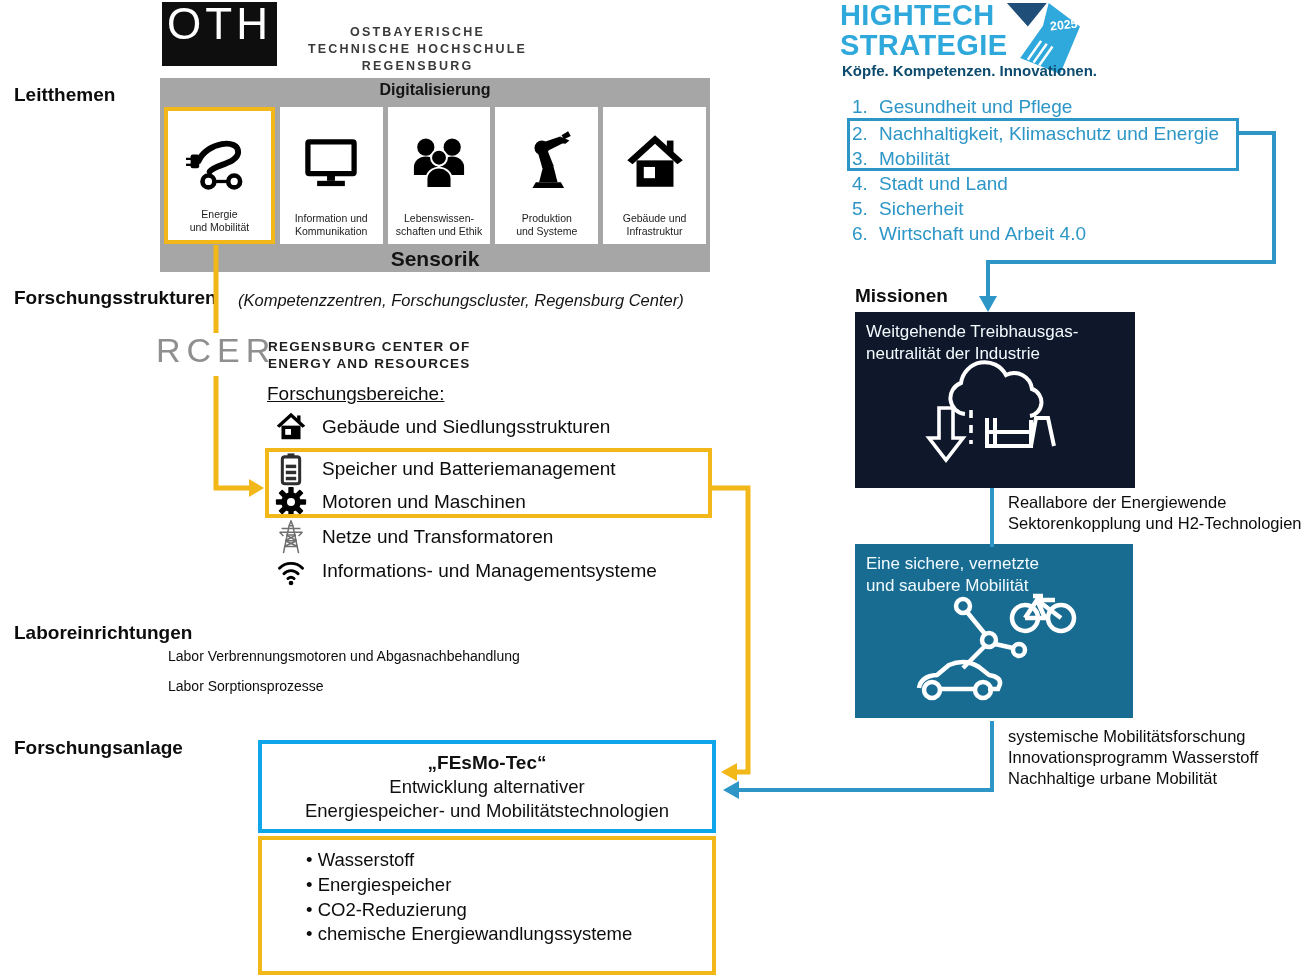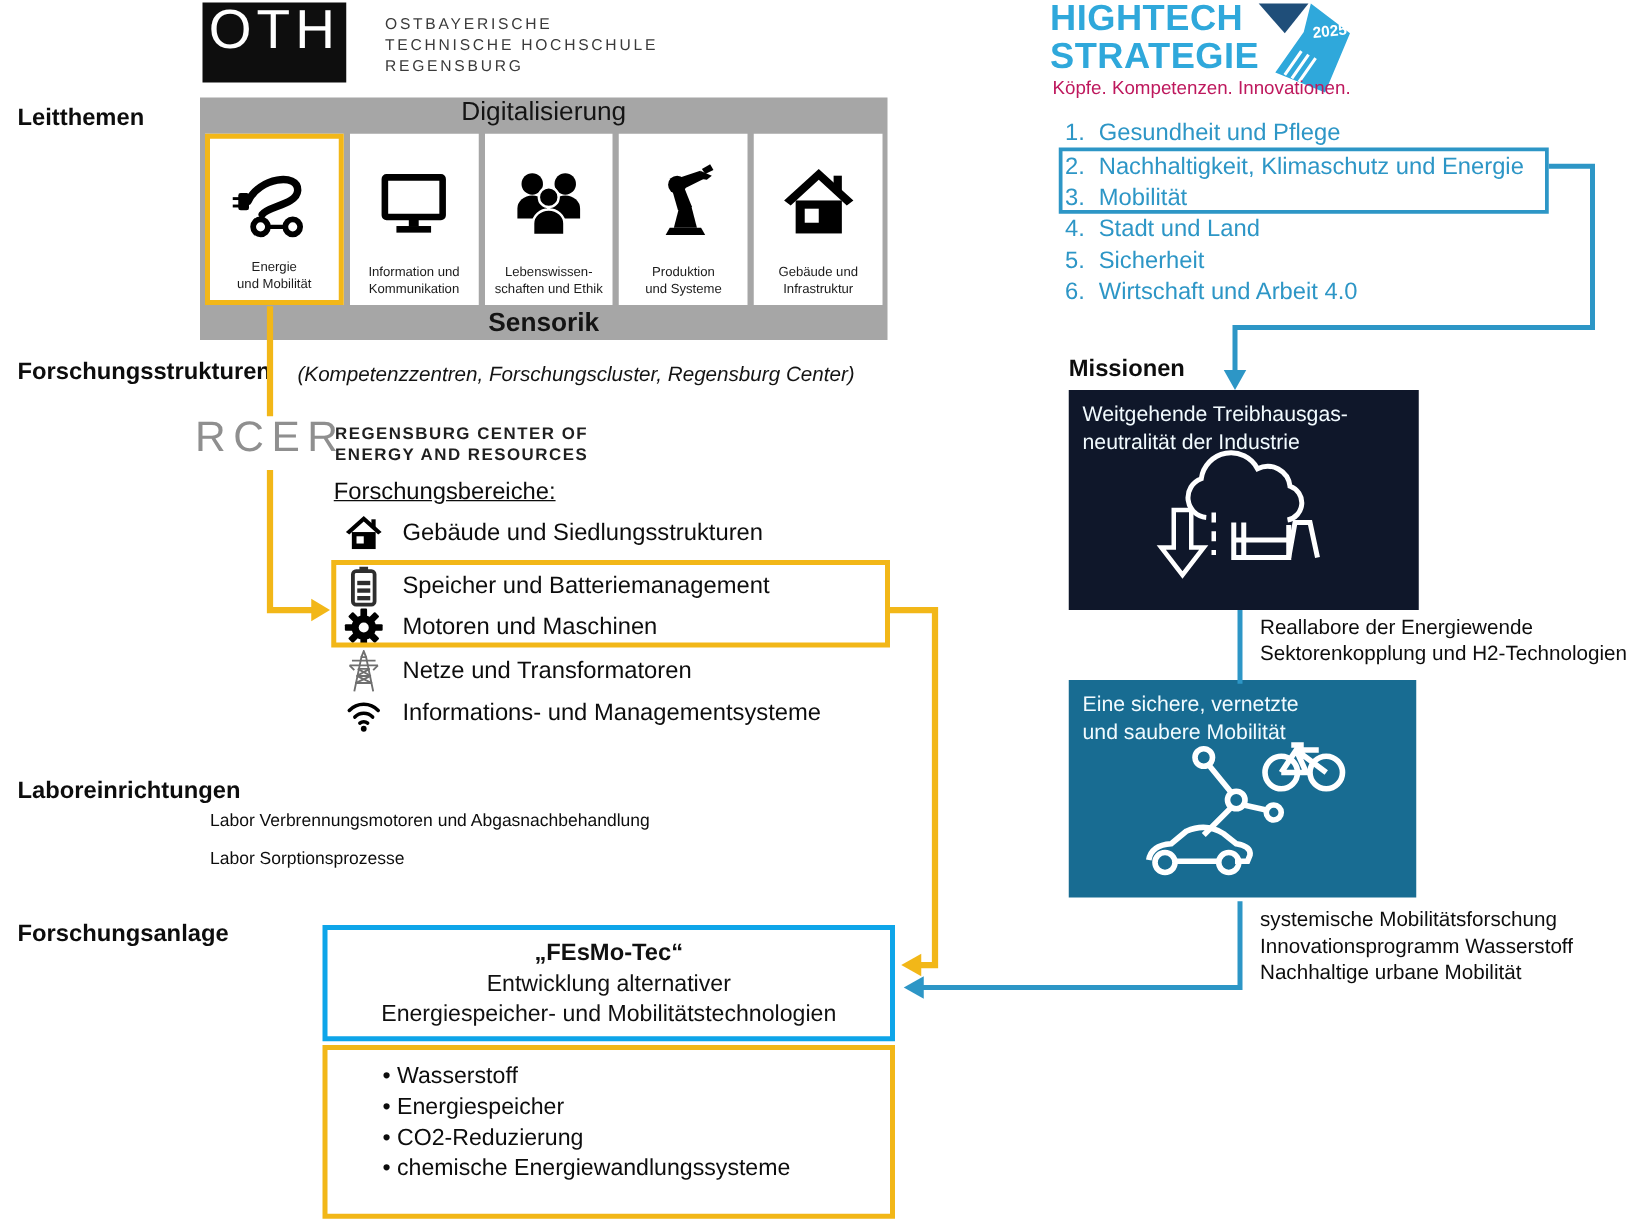--- a/index.html
+++ b/index.html
@@ -6,27 +6,27 @@
   #canvas{position:relative;width:1309px;height:979px;background:#fff;overflow:hidden;
           font-family:"Liberation Sans",sans-serif;color:#111;}
   .abs{position:absolute;}
   .pre{white-space:pre-line;}
   .section-label{font-size:19px;font-weight:bold;color:#0d0d0d;}
 
   
   .oth-box{left:162px;top:2px;width:115px;height:64px;background:#0e0e0e;
            display:flex;justify-content:center;}
   .oth-box span{color:#fff;font-size:44px;font-weight:300;letter-spacing:4px;line-height:1;}
-  .oth-name{left:308px;top:11px;font-size:12.5px;font-weight:normal;letter-spacing:2.2px;
-            line-height:17px;color:#3a3a3a;}
+  .oth-name{left:308px;top:24px;font-size:12.5px;font-weight:bold;letter-spacing:2.2px;
+            line-height:17px;color:#3a3a3a;text-align:center;}
 
   
   .matrix{left:160px;top:78px;width:550px;height:194px;background:#a6a6a6;}
   .matrix-header{position:absolute;left:0;top:0;width:100%;height:24px;display:flex;
-                 align-items:center;justify-content:center;font-size:21px;font-weight:normal;color:#141414;}
+                 align-items:center;justify-content:center;font-size:16px;font-weight:bold;color:#141414;}
   .matrix-footer{position:absolute;left:0;bottom:0;width:100%;height:27px;display:flex;
                  align-items:center;justify-content:center;font-size:21px;font-weight:bold;color:#141414;}
   .cards-row{position:absolute;left:4px;top:29px;width:542px;height:137px;display:flex;gap:5px;}
   .card{flex:1;background:#fff;display:flex;flex-direction:column;align-items:center;box-sizing:border-box;}
   .card.hl{border:4px solid #F2B718;}
   .card .icon-zone{flex:1;display:flex;align-items:center;justify-content:center;padding-top:6px;}
   .card .card-label{font-size:10.5px;line-height:12.5px;text-align:center;color:#1c1c1c;
                     padding-bottom:7px;white-space:pre-line;}
 
   
@@ -48,21 +48,21 @@
              display:flex;flex-direction:column;align-items:center;justify-content:center;text-align:center;}
   .fesmo-title{font-size:19px;font-weight:bold;line-height:24px;}
   .fesmo-line{font-size:18.5px;line-height:24px;}
   .bullets-box{left:258px;top:836px;width:458px;height:139px;border:4px solid #F2B718;box-sizing:border-box;}
   .bullets-box ul{margin:8px 0 0 0;padding:0 0 0 44px;list-style:none;}
   .bullets-box li{font-size:18.5px;line-height:24.8px;color:#0d0d0d;}
   .bullets-box li::before{content:"• ";}
 
   
   .ht-title{left:840px;top:0px;font-size:29px;font-weight:800;line-height:30px;color:#2FA8DB;letter-spacing:0.4px;}
-  .ht-tagline{left:842px;top:62px;font-size:15px;font-weight:normal;color:#be185d;}
+  .ht-tagline{left:842px;top:62px;font-size:15px;font-weight:bold;color:#0c4a6e;}
   .ht-field{left:852px;height:25px;display:flex;align-items:center;font-size:19px;color:#2D96C6;}
   .ht-field .num{display:inline-block;width:27px;}
   .ht-hl-box{left:847px;top:118px;width:392px;height:53px;border:3px solid #2D96C6;box-sizing:border-box;}
 
   
   .mission{box-sizing:border-box;color:#f2fbff;}
   .mission .m-title{padding:9px 11px;font-size:17px;line-height:22px;white-space:pre-line;}
   .m1{left:855px;top:312px;width:280px;height:176px;background:#0f172a;}
   .m2{left:855px;top:544px;width:278px;height:174px;background:#186C92;}
   .m-note{font-size:16.5px;line-height:21px;color:#0d0d0d;}

